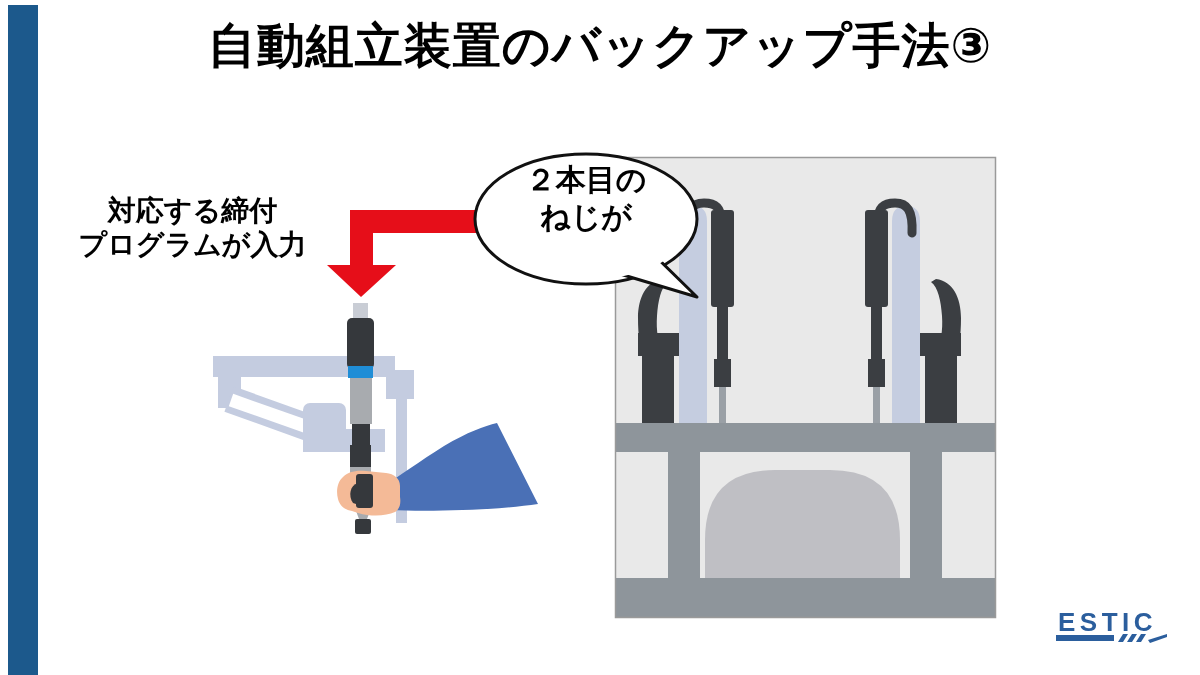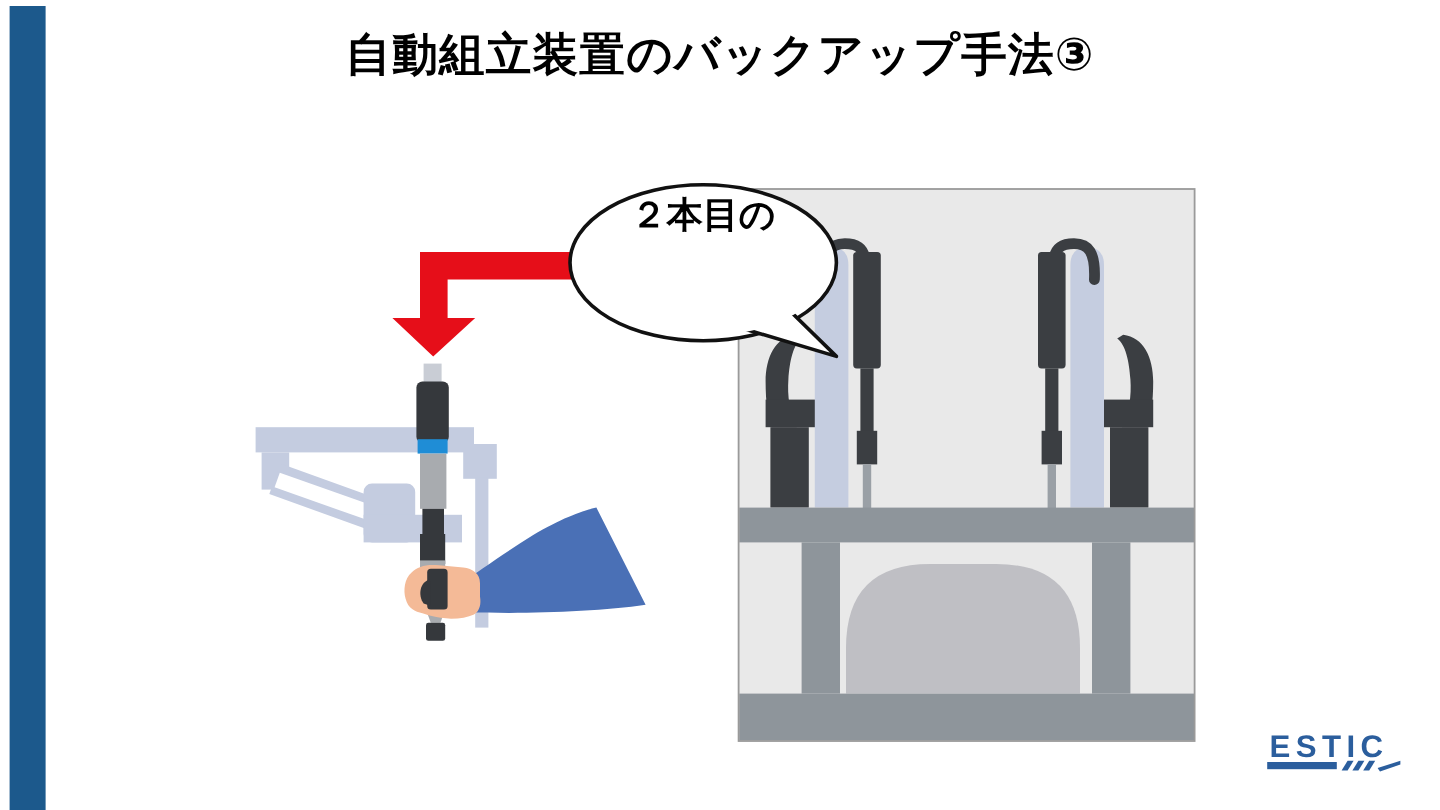--- a/index.html
+++ b/index.html
@@ -1,20 +1,20 @@
 <!DOCTYPE html>
 <html style="--accent_bar: #1c598c; --logo_blue: #2b5e9d; --arrow_red: #e60e19; --tool_dark: #35383c; --tool_gray: #a8abaf; --tool_blue_band: #1f8dd6; --tool_nub: #c9cdd5; --arm_periwinkle: #c4cce0; --hand_skin: #f4ba97; --sleeve_blue: #4a70b6; --panel_bg: #e9e9e9; --panel_border: #9a9a9a; --machine_dark: #3b3e42; --bench_gray: #8e959b; --dome_gray: #bfbfc4; --rail_light: #c5cde0; --bit_gray: #9aa0a6; --bubble_stroke: #111111; --text_black: #000000;"><head>
 <meta charset="utf-8">
 <style>
   html,body{margin:0;padding:0;background:#fff;}
   .stage{position:relative;width:1200px;height:675px;background:#fff;overflow:hidden;
          font-family:"DejaVu Sans","Liberation Sans",sans-serif;}
   .accent-bar{position:absolute;left:8px;top:5px;width:30px;height:670px;background:var(--accent_bar);}
   .txt{position:absolute;color:var(--text_black);font-weight:700;text-align:center;white-space:nowrap;}
-  .title{left:180px;top:20px;width:840px;font-size:38px;line-height:50px;letter-spacing:1px;}
+  .title{left:180px;top:20px;width:840px;font-size:48px;line-height:50px;letter-spacing:1px;}
   .left-label{left:60px;top:194px;width:265px;font-size:28px;line-height:34px;}
   .bubble-text{left:476px;top:161px;width:220px;font-size:30px;line-height:37px;}
   .caption{left:120px;top:540px;width:440px;font-size:30px;line-height:37px;}
   svg.art{position:absolute;left:0;top:0;}
   .f-arm{fill:var(--arm_periwinkle);} .s-arm{stroke:var(--arm_periwinkle);}
   .f-dark2{fill:var(--tool_dark);}   .f-gray{fill:var(--tool_gray);}
   .f-blueband{fill:var(--tool_blue_band);} .f-nub{fill:var(--tool_nub);}
   .f-sleeve{fill:var(--sleeve_blue);} .f-hand{fill:var(--hand_skin);}
   .f-red{fill:var(--arrow_red);}
   .f-mdark{fill:var(--machine_dark);} .s-mdark{stroke:var(--machine_dark);}
@@ -32,20 +32,24 @@
 <body>
 
 <div class="stage">
 
   <div class="accent-bar"></div>
 
   <div class="txt title">
     <div>自動組立装置のバックアップ手法③</div>
   </div>
 
+  <div class="txt left-label">
+    <div>対応する締付</div>
+    <div>プログラムが入力</div>
+  </div>
 
   <svg class="art" width="1200" height="675" viewBox="0 0 1200 675">
 
     <g>
       <polygon class="f-red" points="350,210 505,210 505,233 373,233 373,265 396,265 361,297 327,265 350,265"></polygon>
     </g>
 
     <g>
       <rect class="f-arm" x="213" y="356" width="182" height="21"></rect>
       <rect class="f-arm" x="218" y="377" width="23" height="31"></rect>
@@ -109,16 +113,17 @@
       <rect class="f-logo" x="1056" y="635" width="58" height="6"></rect>
       <path class="f-logo" d="M1118,642 L1123,634 L1128,634 L1123,642 Z"></path>
       <path class="f-logo" d="M1127,642 L1132,634 L1137,634 L1132,642 Z"></path>
       <path class="f-logo" d="M1136,642 L1141,634 L1146,634 L1141,642 Z"></path>
       <polygon class="f-logo" points="1148,640 1167,634 1167,637 1150,643"></polygon>
     </g>
   </svg>
 
   <div class="txt bubble-text">
     <div>２本目の</div>
+    <div>ねじが</div>
   </div>
 
 
 </div>
 
 </body></html>

